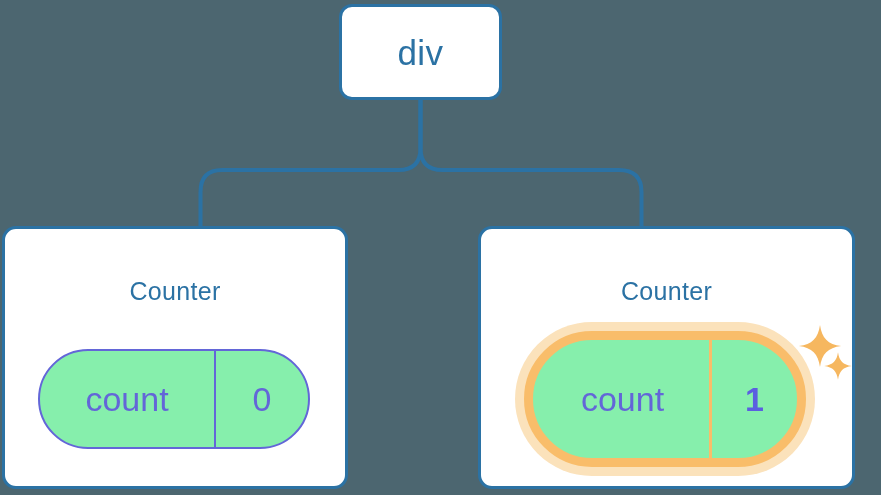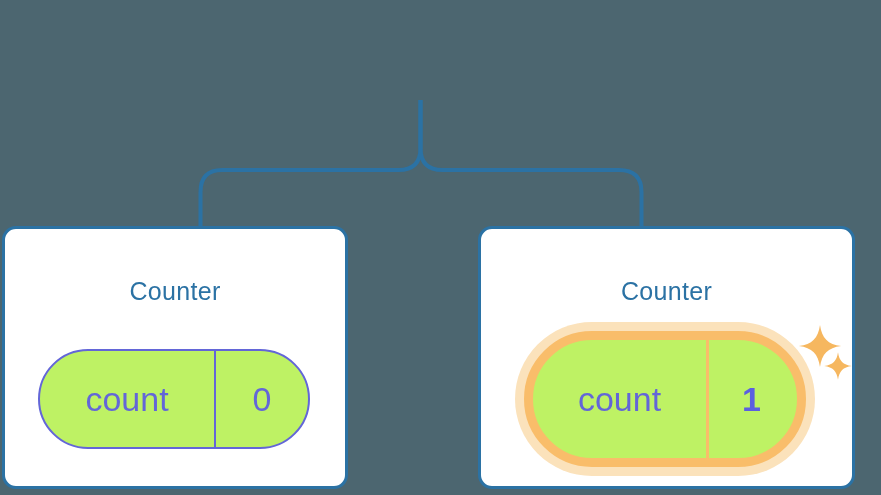--- a/index.html
+++ b/index.html
@@ -95,21 +95,22 @@
   #pill-wrap-right {
     left: 524px;
     top: 331px;
   }
 
   .pill {
     position: relative;
     display: flex;
     align-items: stretch;
     box-sizing: border-box;
-    background: #bef264;
+    background: #86efac;
+    justify-content: flex-end;
   }
   .pill .cell {
     display: flex;
     align-items: center;
     justify-content: center;
     box-sizing: border-box;
     line-height: 1;
   }
 
   
@@ -173,20 +174,23 @@
 </head>
 <body>
 
 <div id="stage">
 
   <svg id="connectors" viewBox="0 0 881 495" width="881" height="495" fill="none">
     <path d="M420.5 100 L420.5 148 Q420.5 170 398.5 170 L222 170 Q200.5 170 200.5 192 L200.5 226" stroke="#2b72a4" stroke-width="4" fill="none"></path>
     <path d="M420.5 100 L420.5 148 Q420.5 170 442.5 170 L619 170 Q641.5 170 641.5 192 L641.5 226" stroke="#2b72a4" stroke-width="4" fill="none"></path>
   </svg>
 
+  <div id="div-node">
+    <span class="node-label">div</span>
+  </div>
 
   <div id="card-left" class="card">
     <div class="card-title">Counter</div>
   </div>
 
   <div id="pill-wrap-left" class="pill-wrap">
     <div id="pill-left" class="pill">
       <div class="cell cell-key">count</div>
       <div class="cell cell-val">0</div>
     </div>

